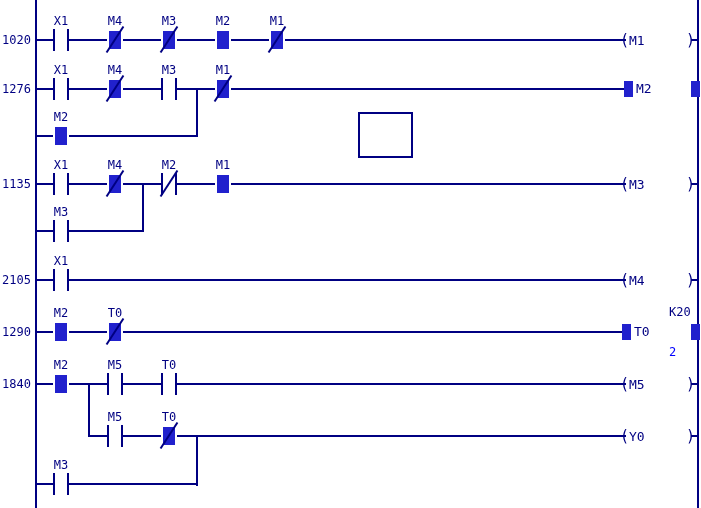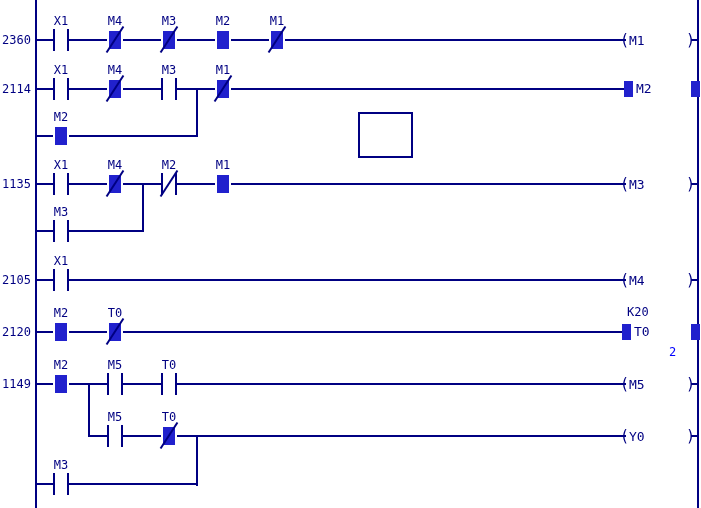--- a/index.html
+++ b/index.html
@@ -30,21 +30,21 @@
   .cursor  { position:absolute; border:2px solid #000082; background:transparent; z-index:5; }
 </style>
 </head>
 <body>
 
 <div class="canvas">
 
   <div class="rail" style="left:35px"></div>
   <div class="rail" style="left:697px"></div>
 
-  <div class="rnum" style="top:33px">2360</div>
+  <div class="rnum" style="top:33px">1020</div>
   <div class="wire" style="left:36px;top:39px;width:590px"></div>
   <div class="wire" style="left:691px;top:39px;width:6px"></div>
   <div class="clabel" style="left:61px;top:14px">X1</div>
   <div class="clabel" style="left:115px;top:14px">M4</div>
   <div class="clabel" style="left:169px;top:14px">M3</div>
   <div class="clabel" style="left:223px;top:14px">M2</div>
   <div class="clabel" style="left:277px;top:14px">M1</div>
   <div class="contact" style="left:53px;top:29px"></div>
   <div class="contact on" style="left:107px;top:29px">
       <span class="slash"></span>
@@ -55,21 +55,21 @@
   <div class="contact on" style="left:215px;top:29px"></div>
   <div class="contact on" style="left:269px;top:29px">
       <span class="slash"></span>
     </div>
   <div class="coil" style="left:620px;top:31px">
       <span class="paren">(</span>
       <span>M1</span>
     </div>
   <div class="close" style="left:686px;top:31px">)</div>
 
-  <div class="rnum" style="top:82px">2114</div>
+  <div class="rnum" style="top:82px">1276</div>
   <div class="wire" style="left:36px;top:88px;width:590px"></div>
   <div class="clabel" style="left:61px;top:63px">X1</div>
   <div class="clabel" style="left:115px;top:63px">M4</div>
   <div class="clabel" style="left:169px;top:63px">M3</div>
   <div class="clabel" style="left:223px;top:63px">M1</div>
   <div class="contact" style="left:53px;top:78px"></div>
   <div class="contact on" style="left:107px;top:78px">
       <span class="slash"></span>
     </div>
   <div class="contact" style="left:161px;top:78px"></div>
@@ -115,35 +115,35 @@
   <div class="wire" style="left:36px;top:279px;width:590px"></div>
   <div class="wire" style="left:691px;top:279px;width:6px"></div>
   <div class="clabel" style="left:61px;top:254px">X1</div>
   <div class="contact" style="left:53px;top:269px"></div>
   <div class="coil" style="left:620px;top:271px">
       <span class="paren">(</span>
       <span>M4</span>
     </div>
   <div class="close" style="left:686px;top:271px">)</div>
 
-  <div class="rnum" style="top:325px">2120</div>
+  <div class="rnum" style="top:325px">1290</div>
   <div class="wire" style="left:36px;top:331px;width:590px"></div>
   <div class="clabel" style="left:61px;top:306px">M2</div>
   <div class="clabel" style="left:115px;top:306px">T0</div>
   <div class="contact on" style="left:53px;top:321px"></div>
   <div class="contact on" style="left:107px;top:321px">
       <span class="slash"></span>
     </div>
   <div class="coil-block" style="left:622px;top:324px"></div>
   <div class="coil-label-abs" style="left:634px;top:324px">T0</div>
   <div class="coil-block" style="left:691px;top:324px"></div>
-  <div class="tpreset" style="left:627px;top:305px">K20</div>
+  <div class="tpreset" style="left:669px;top:305px">K20</div>
   <div class="tvalue" style="left:669px;top:345px">2</div>
 
-  <div class="rnum" style="top:377px">1149</div>
+  <div class="rnum" style="top:377px">1840</div>
   <div class="wire" style="left:36px;top:383px;width:590px"></div>
   <div class="wire" style="left:691px;top:383px;width:6px"></div>
   <div class="clabel" style="left:61px;top:358px">M2</div>
   <div class="clabel" style="left:115px;top:358px">M5</div>
   <div class="clabel" style="left:169px;top:358px">T0</div>
   <div class="contact on" style="left:53px;top:373px"></div>
   <div class="contact" style="left:107px;top:373px"></div>
   <div class="contact" style="left:161px;top:373px"></div>
   <div class="coil" style="left:620px;top:375px">
       <span class="paren">(</span>

